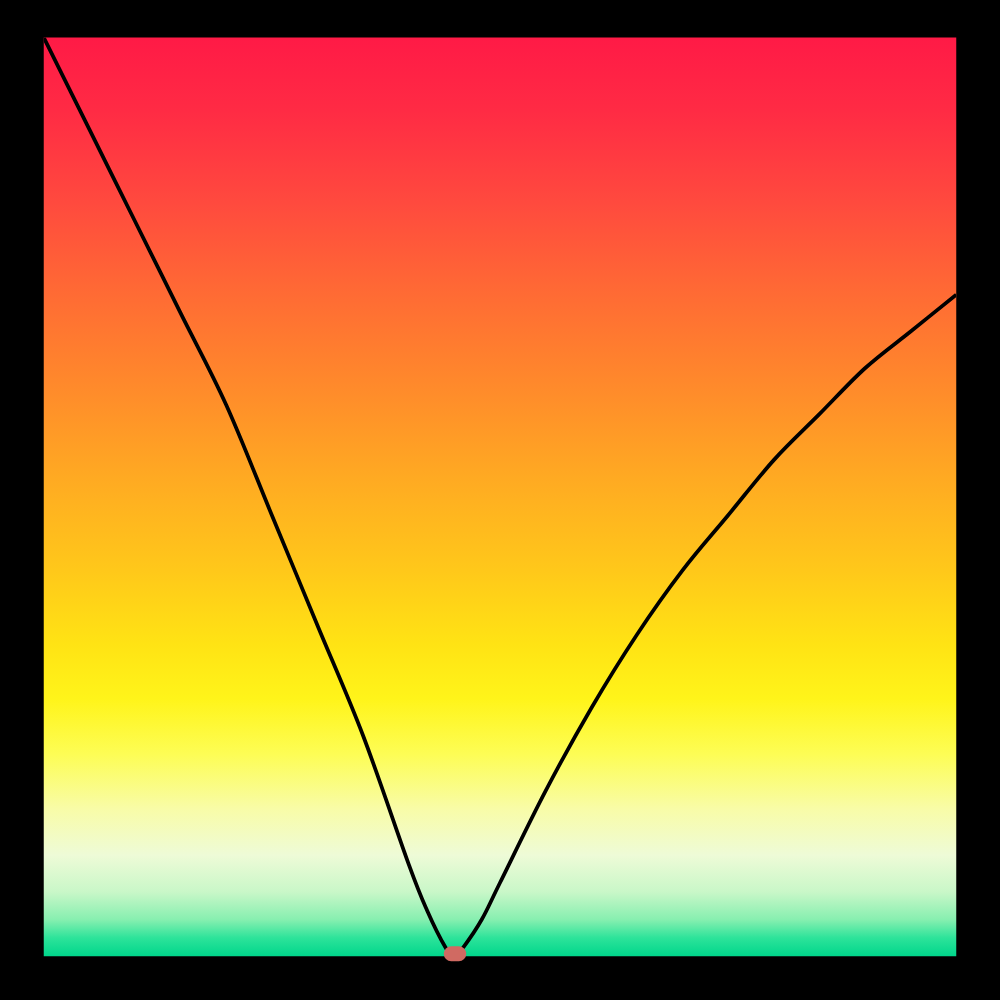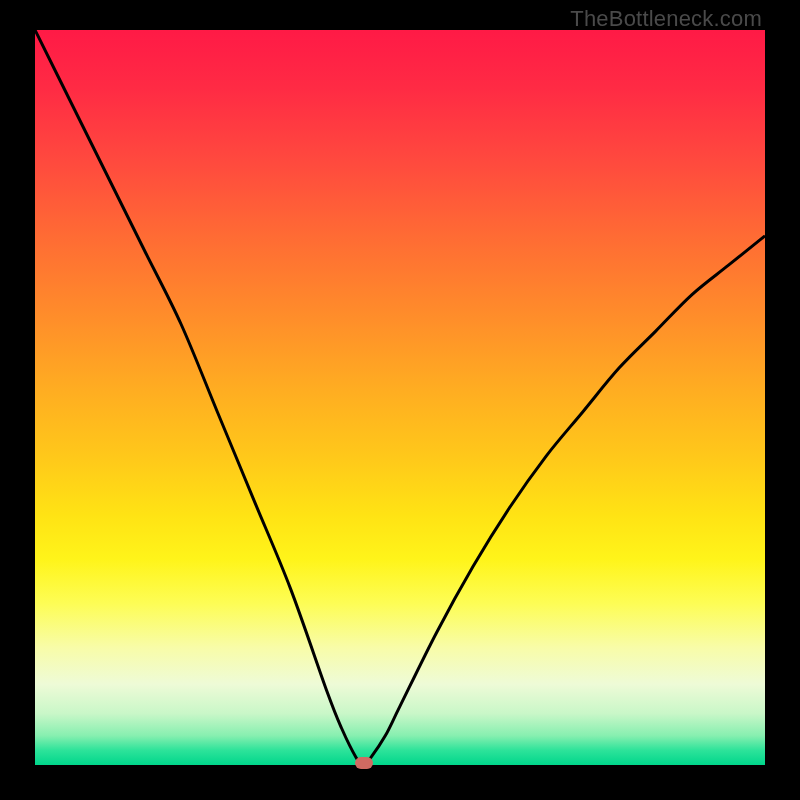--- a/index.html
+++ b/index.html
@@ -68,21 +68,20 @@
     height: 12px;
     border-radius: 6px;
     background: #d06a62;
   }
 </style>
 </head>
 <body>
 
 <div class="frame">
 
-  <div class="watermark">TheBottleneck.com</div>
 
   <div class="plot">
 
     <svg class="curve" viewBox="0 0 730 735" preserveAspectRatio="none">
       <path id="curve-path" d="M 0 0 C 6.083333333333333 12.25, 24.333333333333336 49, 36.5 73.5 C 48.666666666666664 98, 60.833333333333336 122.5, 73 147 C 85.16666666666667 171.5, 97.33333333333333 196, 109.5 220.5 C 121.66666666666667 245, 133.83333333333334 267.05, 146 294 C 158.16666666666666 320.95, 170.33333333333334 352.79999999999995, 182.5 382.2 C 194.66666666666666 411.6, 206.83333333333334 441, 219 470.40000000000003 C 231.16666666666666 499.80000000000007, 243.33333333333331 526.75, 255.49999999999997 558.6 C 267.66666666666663 590.45, 283.48333333333335 638.225, 292 661.5 C 300.51666666666665 684.775, 301.7333333333333 687.225, 306.59999999999997 698.25 C 311.46666666666664 709.275, 317.54999999999995 721.525, 321.2 727.65 C 324.85 733.775, 326.06666666666666 735, 328.5 735 C 330.93333333333334 735, 332.15000000000003 732.55, 335.8 727.65 C 339.45 722.75, 345.5333333333333 714.175, 350.4 705.6 C 355.26666666666665 697.0250000000001, 356.48333333333335 693.35, 365 676.2 C 373.51666666666665 659.0500000000001, 389.33333333333337 625.975, 401.50000000000006 602.7 C 413.66666666666674 579.4250000000001, 425.83333333333337 557.375, 438 536.55 C 450.16666666666663 515.7249999999999, 462.33333333333337 496.125, 474.5 477.75 C 486.66666666666663 459.375, 498.83333333333326 442.225, 510.99999999999994 426.3 C 523.1666666666666 410.375, 535.3333333333334 396.9, 547.5 382.2 C 559.6666666666666 367.5, 571.8333333333334 351.57499999999993, 584 338.09999999999997 C 596.1666666666666 324.625, 608.3333333333334 313.6, 620.5 301.35 C 632.6666666666666 289.1, 644.8333333333334 275.625, 657 264.59999999999997 C 669.1666666666666 253.57499999999996, 681.3333333333334 244.99999999999997, 693.5 235.2 C 705.6666666666666 225.4, 723.9166666666666 210.70000000000005, 730 205.80000000000007" fill="none" stroke="#000000" stroke-width="3"></path>
     </svg>
 
     <div id="opt-marker" class="marker" style="left: 319.5px; top: 727px; background: rgb(208, 106, 98);"></div>
   </div>
 </div>

